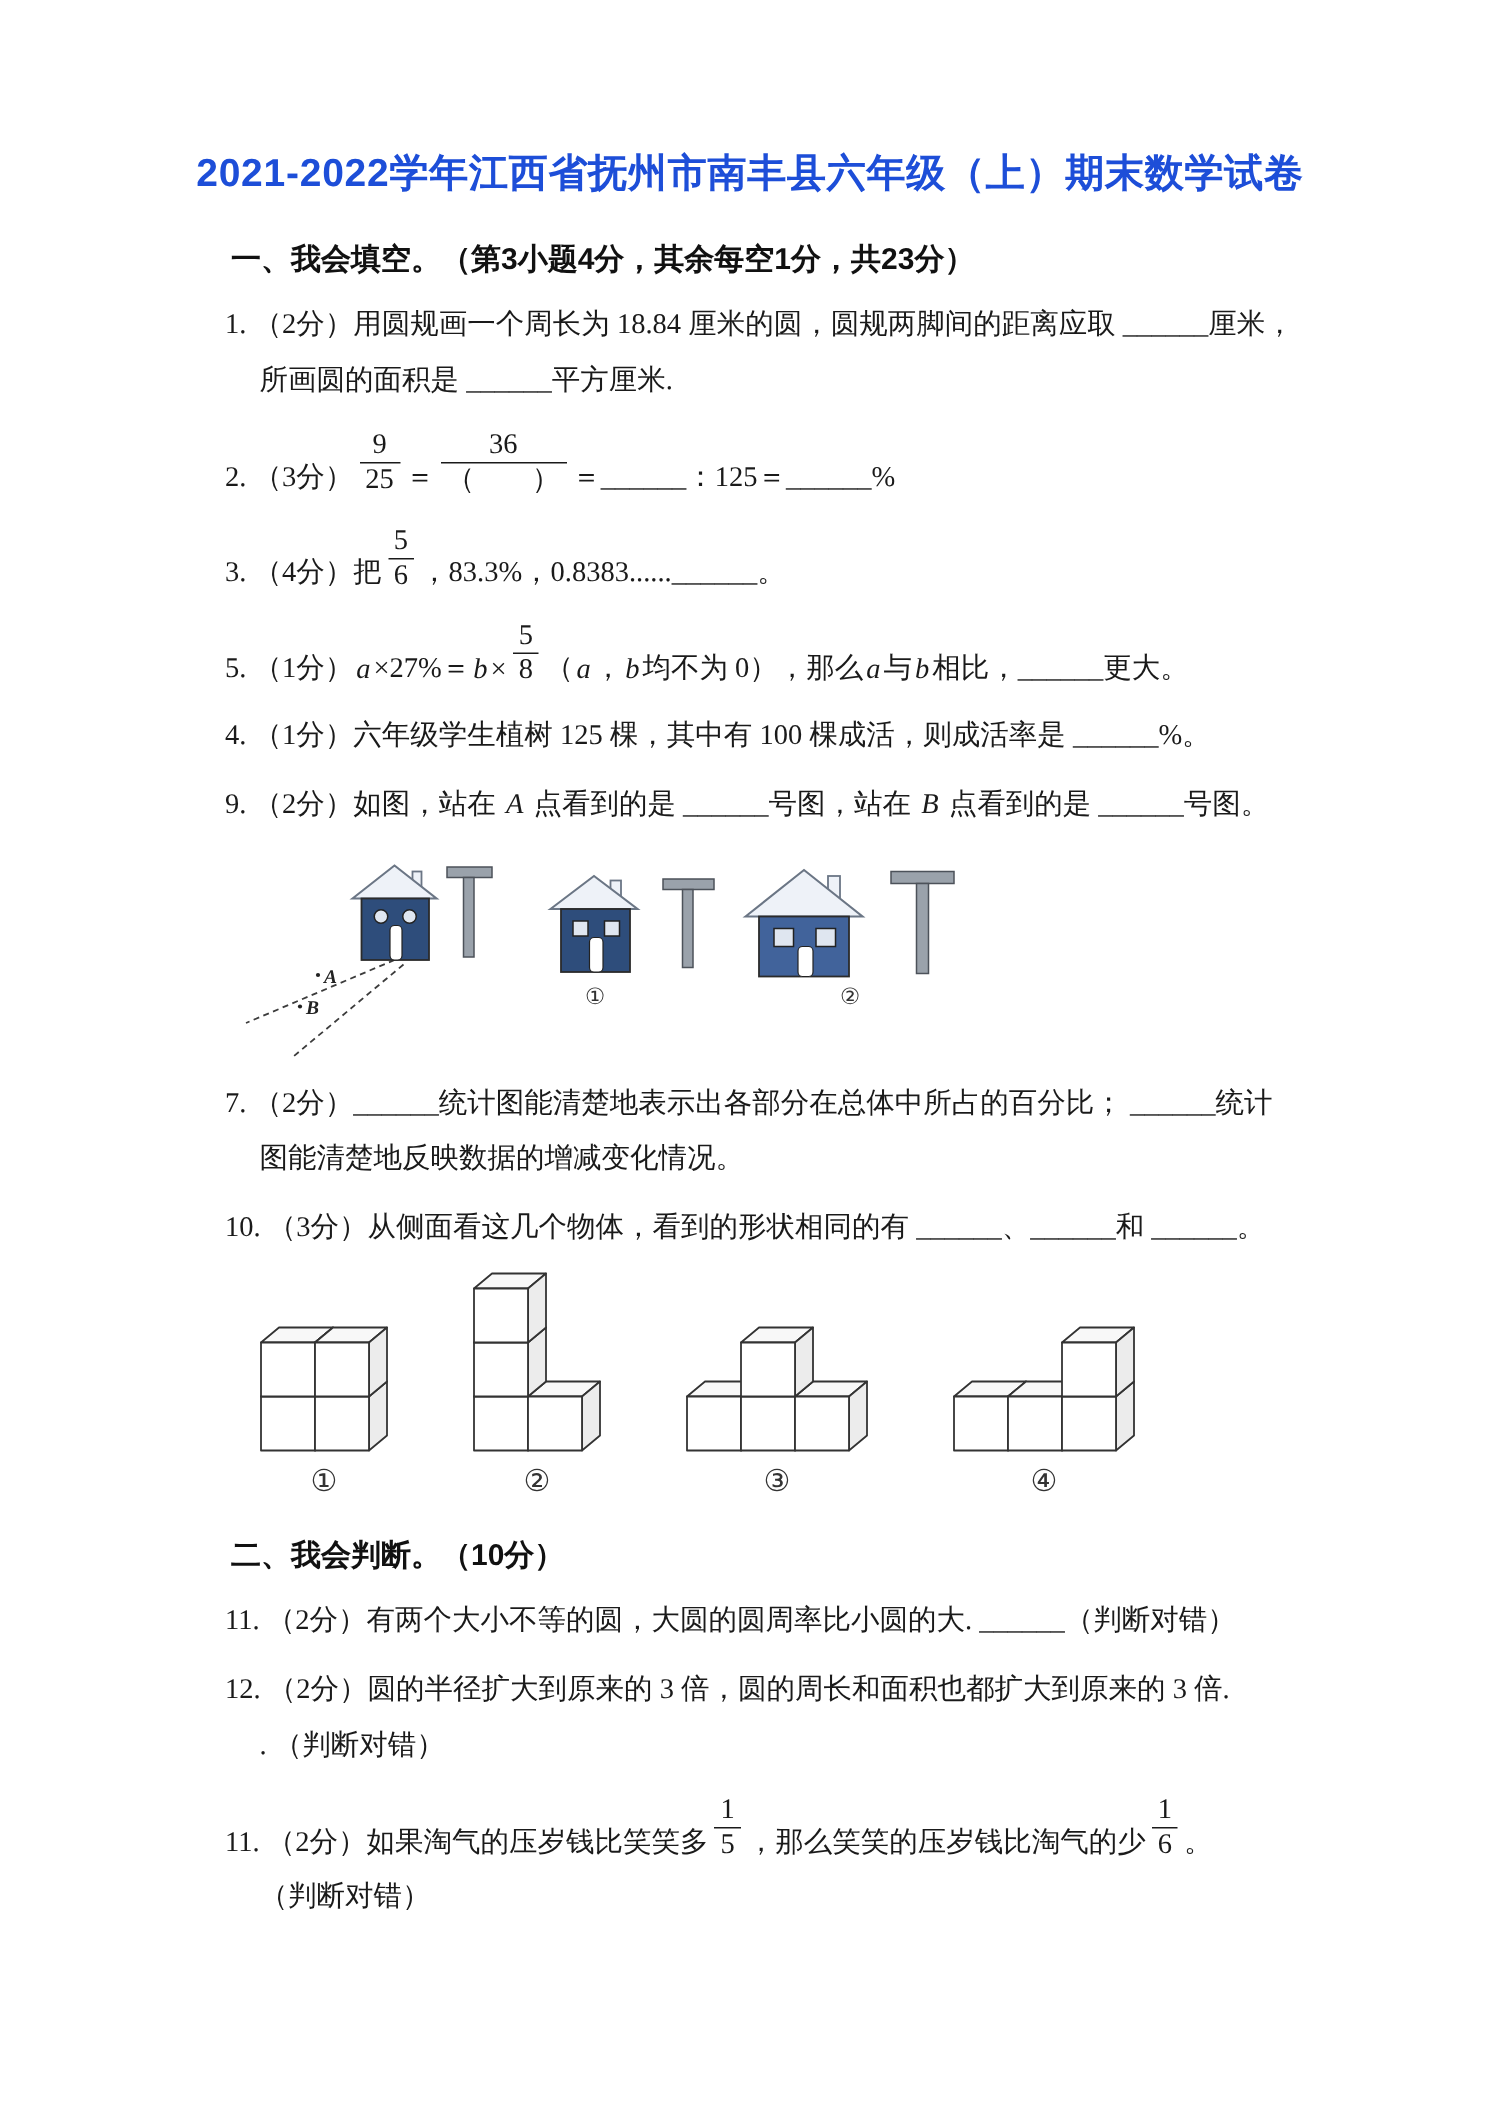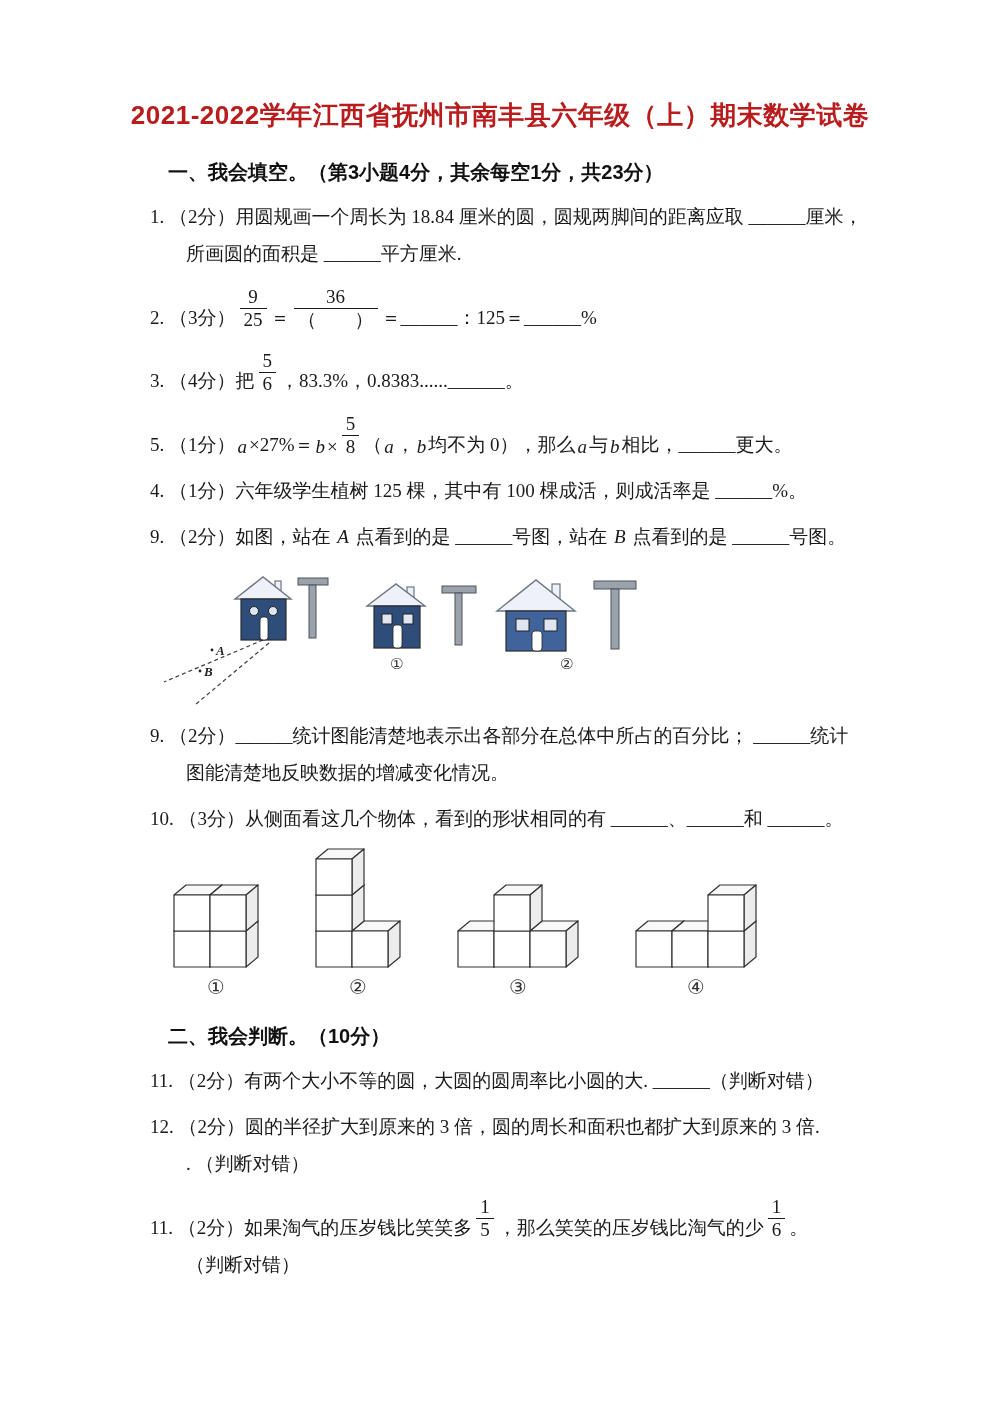--- a/index.html
+++ b/index.html
@@ -4,30 +4,30 @@
 <style>
   html,body{margin:0;padding:0;background:#ffffff;}
   body{
     width:1000px;height:1415px;position:relative;
     font-family:"Liberation Serif","DejaVu Serif",serif;
     color:#1a1a1a;
   }
   .page-title{
     margin:98px 0 0 0;text-align:center;white-space:nowrap;
     font-family:"Liberation Sans","DejaVu Sans",sans-serif;
-    font-size:26px;font-weight:bold;letter-spacing:0.5px;color:#b91c1c;
+    font-size:26px;font-weight:bold;letter-spacing:0.5px;color:#1d4ed8;
   }
   .content{margin-left:150px;width:720px;font-size:19px;}
   .sec-heading{
     font-family:"Liberation Sans","DejaVu Sans",sans-serif;
-    font-weight:bold;font-size:20px;margin:26px 0 12px 18px;white-space:nowrap;color:#111;
+    font-weight:bold;font-size:20px;margin:26px 0 12px 4px;white-space:nowrap;color:#111;
   }
   .q{margin:0 0 9px 0;}
   .line{line-height:37px;white-space:nowrap;}
-  .q-cont{margin-left:36px;}
+  .q-cont{margin-left:23px;}
   .frac-line{display:flex;align-items:flex-end;white-space:nowrap;padding:5px 0;}
   .frac{display:inline-block;text-align:center;vertical-align:middle;margin:0 4px;line-height:1.15;}
   .frac .num{display:block;border-bottom:1.4px solid #1a1a1a;padding:0 4px;}
   .frac .den{display:block;padding:0 4px;}
   .var{font-style:italic;margin:0 2px;}
   .fig{margin:2px 0 8px 0;}
   .houses-svg{display:block;margin-left:6px;}
   .house-body{fill:var(--house-body);stroke:#2b2b2b;stroke-width:1.2;}
   .house-body-big{fill:var(--house-body-big);stroke:#2b2b2b;stroke-width:1.2;}
   .house-roof{fill:var(--house-roof);stroke:#6b7685;stroke-width:1.4;}
@@ -171,21 +171,21 @@
       </g>
       <g>
         <rect class="pole" x="438" y="17" width="42" height="8"></rect>
         <rect class="pole" x="455" y="25" width="8" height="60"></rect>
       </g>
       <text class="fig-num" x="404" y="105">②</text>
     </svg>
   </div>
 
   <div class="q">
-    <div class="line">9. （2分）______统计图能清楚地表示出各部分在总体中所占的百分比； ______统计</div>
+    <div class="line">7. （2分）______统计图能清楚地表示出各部分在总体中所占的百分比； ______统计</div>
     <div class="line q-cont">图能清楚地反映数据的增减变化情况。</div>
   </div>
 
   <div class="q">
     <div class="line">10. （3分）从侧面看这几个物体，看到的形状相同的有 ______、______和 ______。</div>
   </div>
 
   <div class="fig cube-row" id="cube-row">
       <div class="cube-item">
         <svg width="88" height="86">

